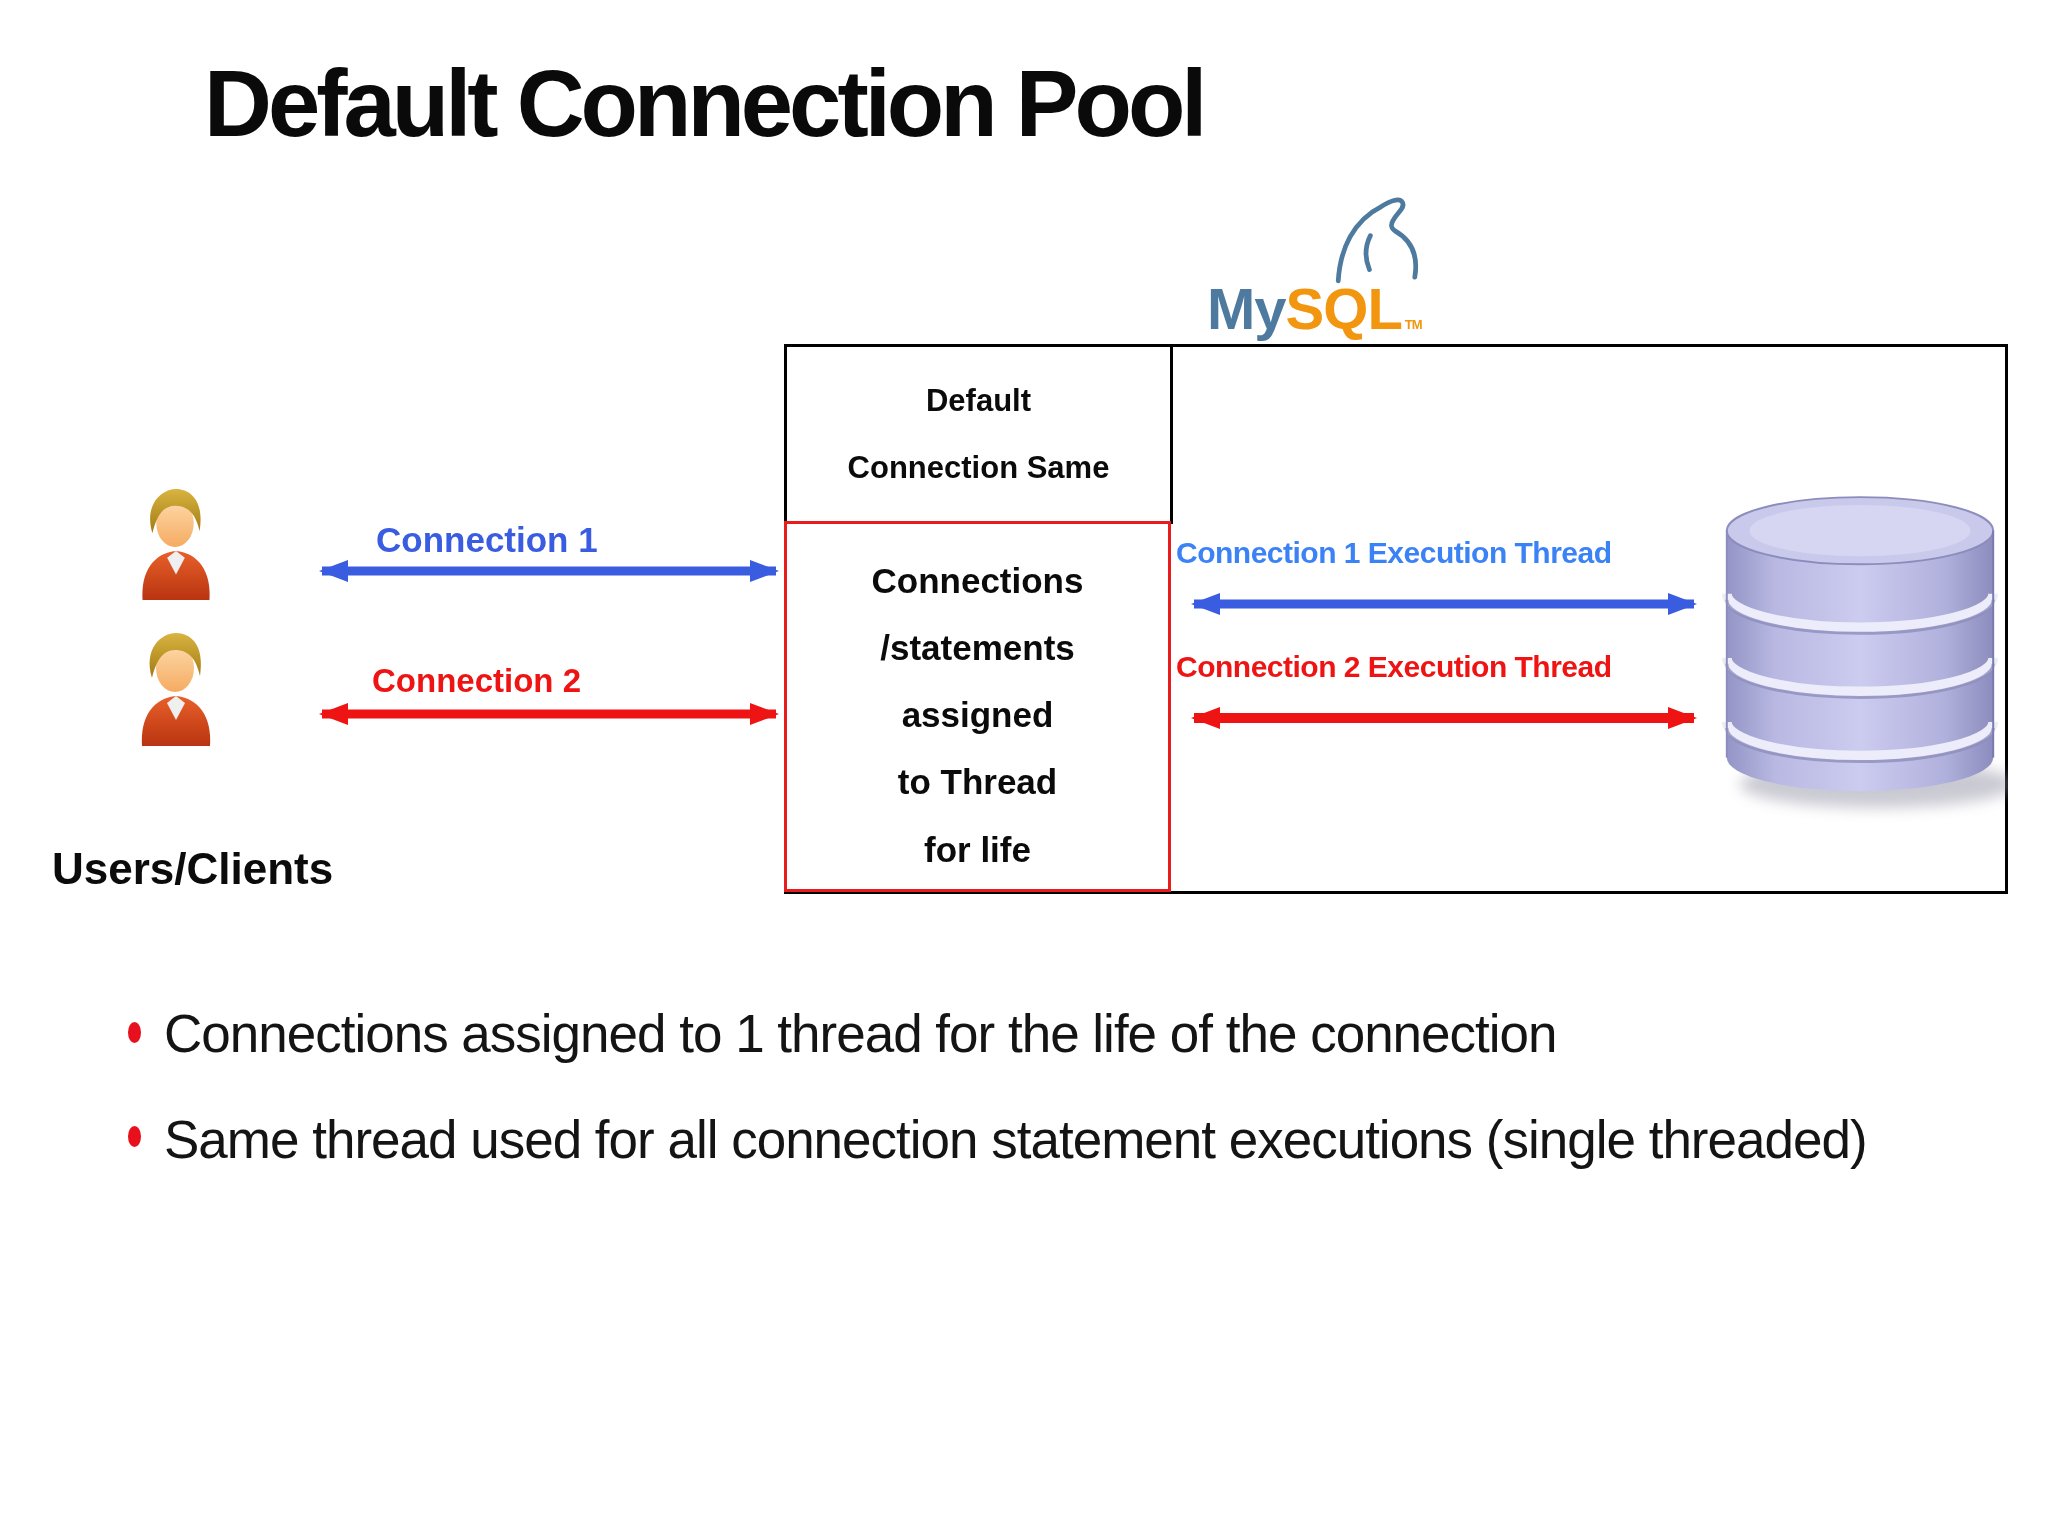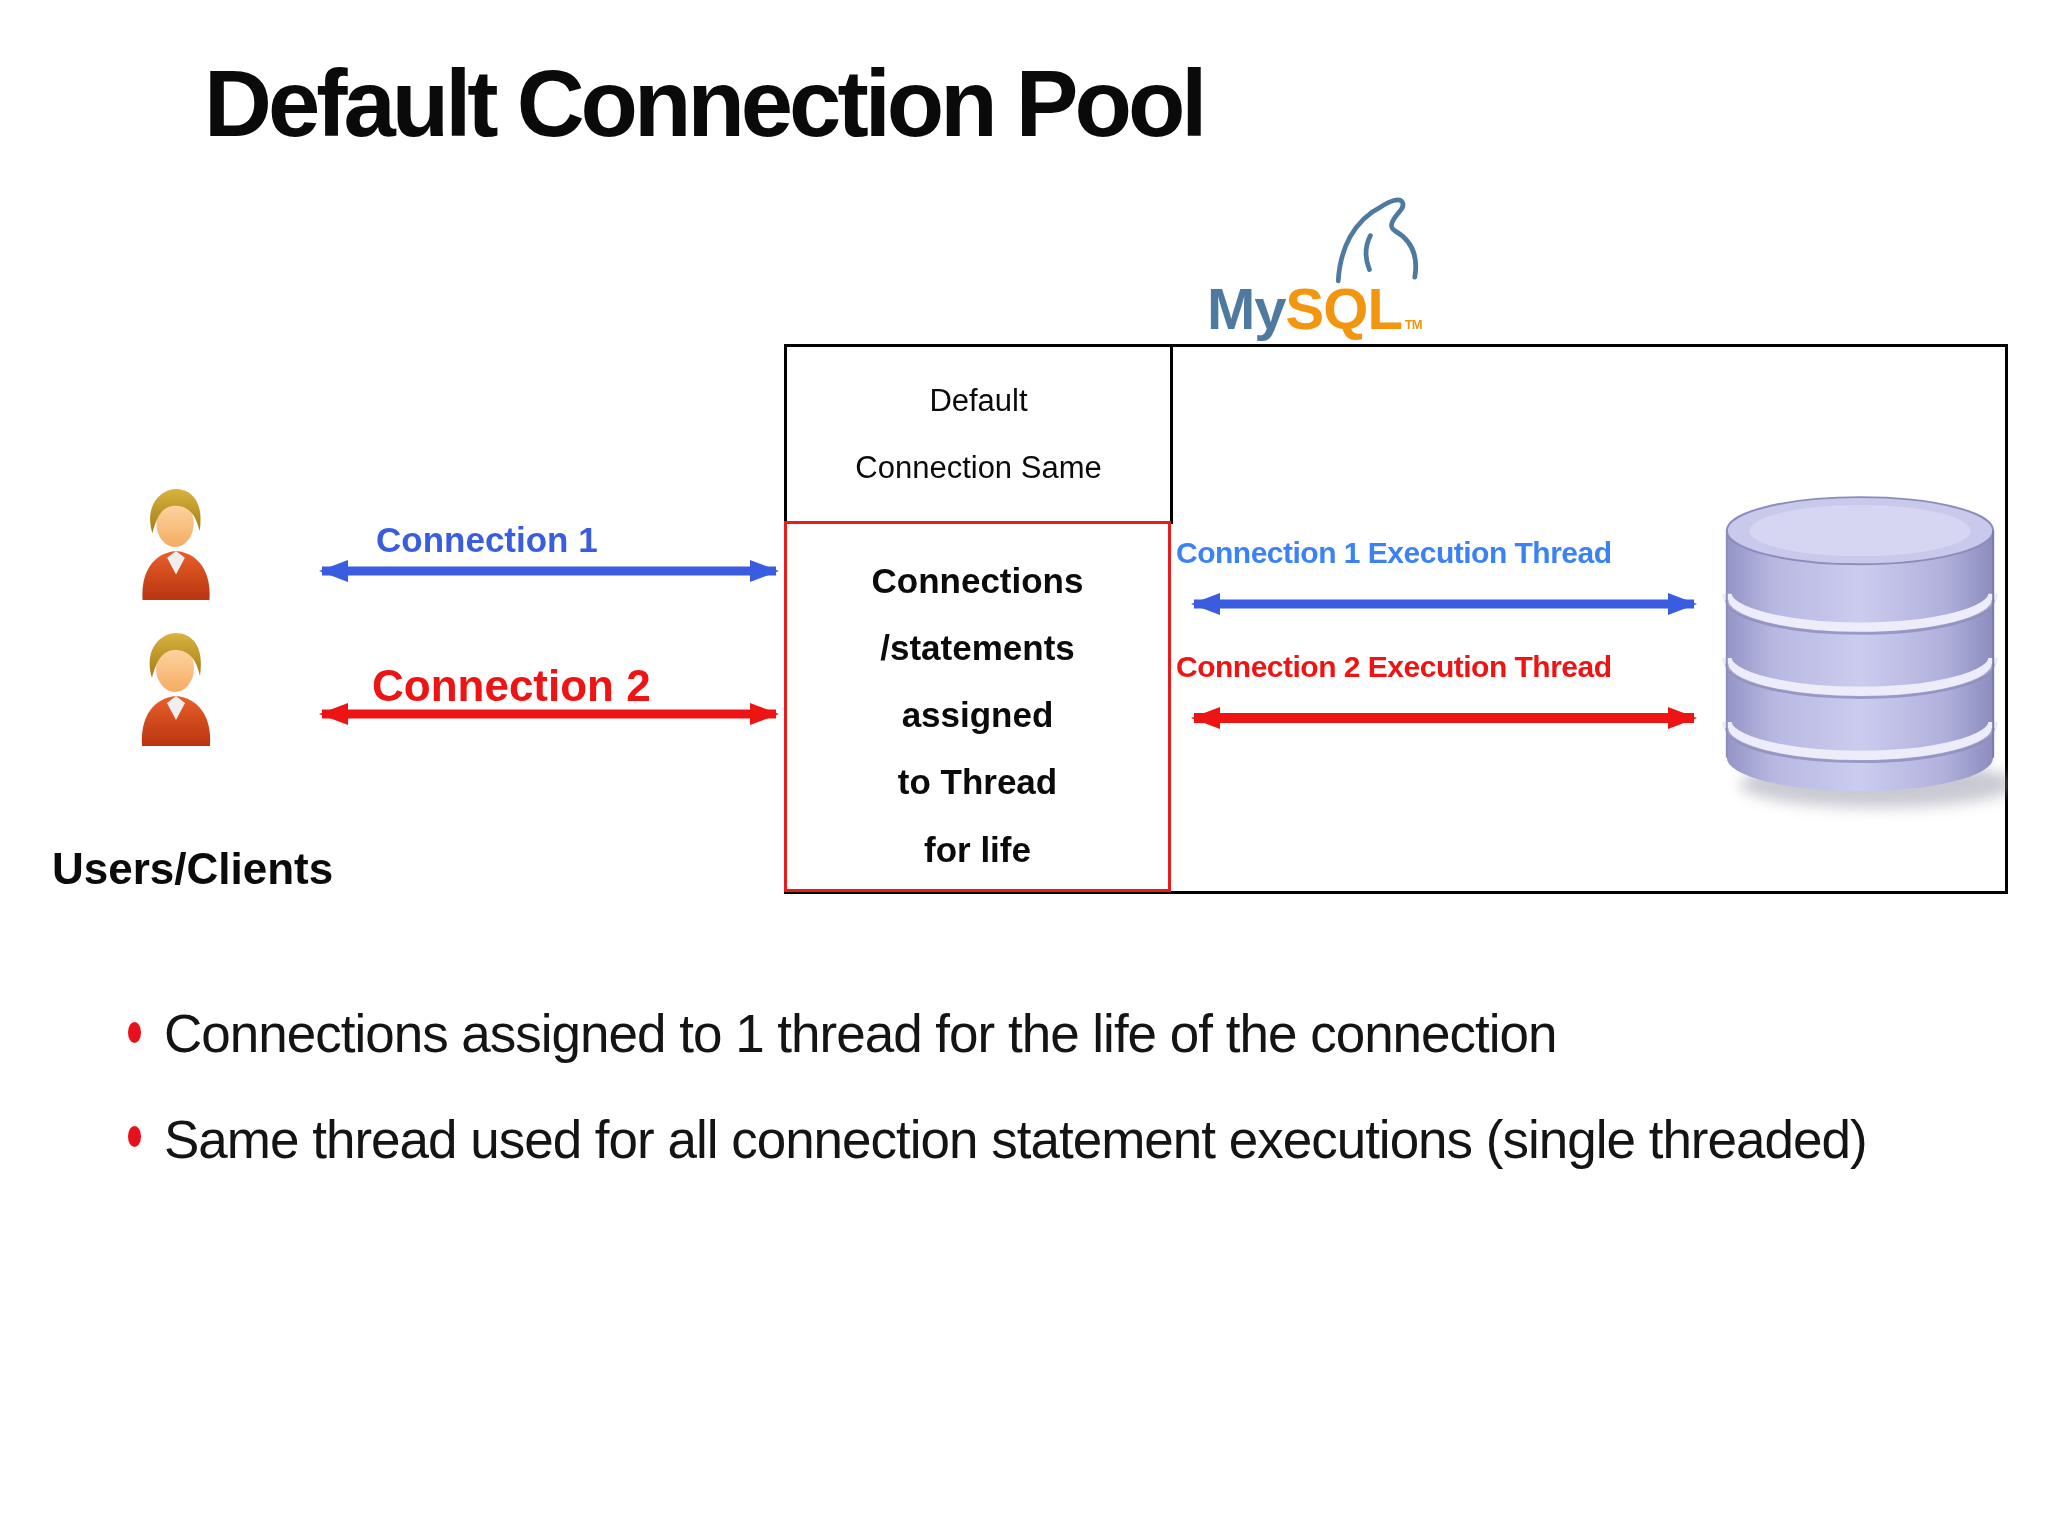--- a/index.html
+++ b/index.html
@@ -27,39 +27,39 @@
 
   
   .outer-box{
     left:784px;top:344px;width:1224px;height:550px;
     border:3px solid #000;box-sizing:border-box;background:#fff;z-index:1;
   }
   .pool-header{
     left:784px;top:344px;width:389px;height:180px;
     border:3px solid #000;box-sizing:border-box;background:#fff;z-index:3;
     display:flex;flex-direction:column;align-items:center;justify-content:center;
-    gap:36px;font-size:31px;font-weight:normal;text-align:center;line-height:1;
+    gap:36px;font-size:31px;font-weight:bold;text-align:center;line-height:1;
   }
   .red-box{
     left:784px;top:521px;width:387px;height:371px;
     border:3px solid #e81c1c;box-sizing:border-box;background:#fff;z-index:3;
     display:flex;flex-direction:column;align-items:center;justify-content:space-between;
     padding:38px 0 20px 0;font-size:35px;font-weight:bold;text-align:center;line-height:1.1;
   }
 
   .users-label{left:52px;top:800px;font-size:44px;font-weight:bold;white-space:nowrap;margin-top:44px;}
 
   .user-icon{width:100px;z-index:2;}
   .user-icon.u1{left:126px;top:484px;height:122px;}
   .user-icon.u2{left:126px;top:626px;height:128px;}
   .user-icon svg{width:100%;height:100%;display:block;}
 
   .conn-label{font-weight:bold;white-space:nowrap;z-index:4;line-height:1;}
   .conn1-label{left:376px;top:522px;font-size:35px;color:#3a5ce0;}
-  .conn2-label{left:372px;top:664px;font-size:44px;color:#ee1414;}
+  .conn2-label{left:372px;top:664px;font-size:33px;color:#ee1414;}
   .exec1-label{left:1176px;top:538px;font-size:30px;color:#3b82f6;letter-spacing:-0.5px;}
   .exec2-label{left:1176px;top:652px;font-size:30px;color:#ee1414;letter-spacing:-0.5px;}
 
   .arrows{left:0;top:0;width:2048px;height:1536px;z-index:5;pointer-events:none;}
 
   .db-icon{left:1712px;top:484px;width:296px;height:340px;z-index:4;}
   .db-icon svg{width:100%;height:100%;display:block;}
 
   
   .bullet-text{

